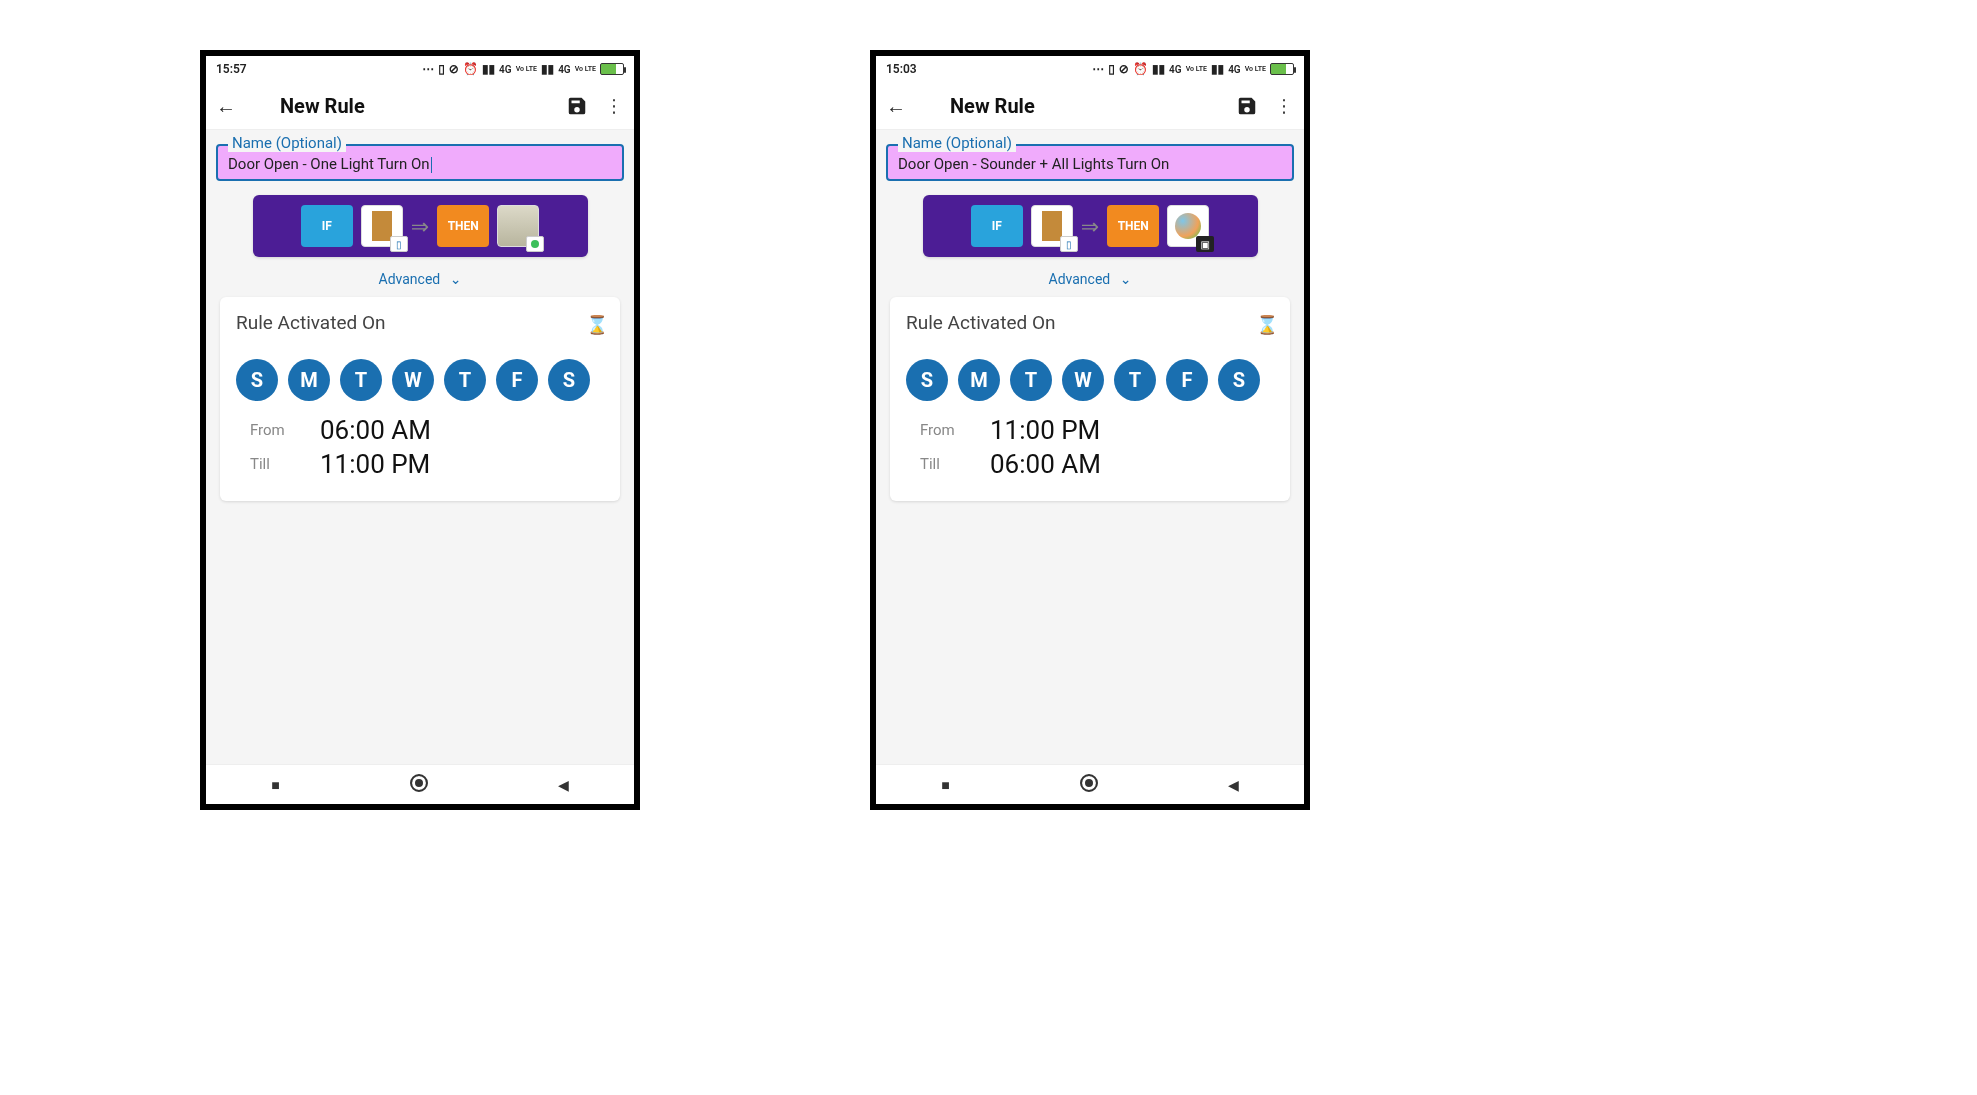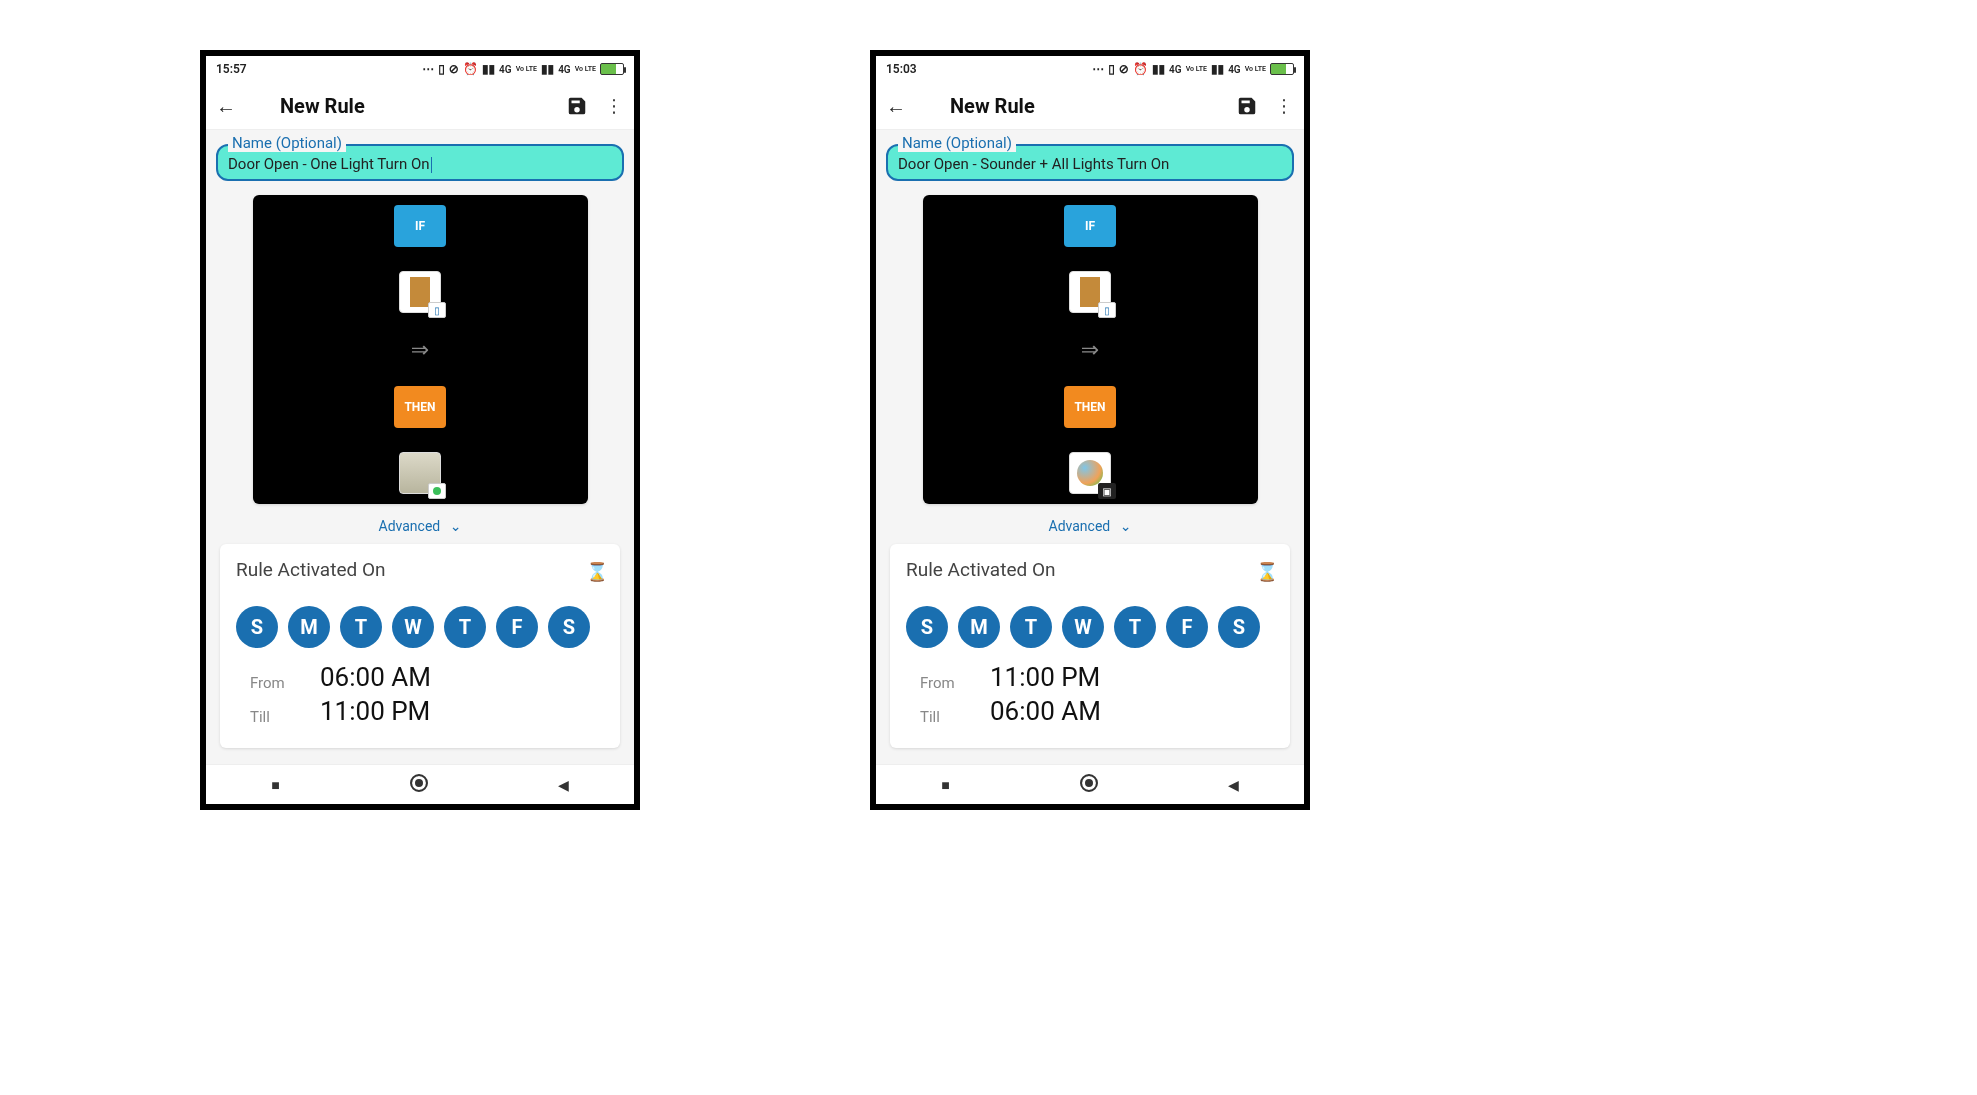--- a/index.html
+++ b/index.html
@@ -52,24 +52,24 @@
   .app-bar .back { width: 24px; cursor: pointer; font-size: 20px; color: #222; }
   .app-bar .title { flex: 0 0 auto; margin-left: 40px; font-size: 20px; font-weight: 700; color: #111; }
   .app-bar .spacer { flex: 1; }
   .app-bar .save { width: 22px; height: 22px; cursor: pointer; margin-right: 16px; }
   .app-bar .menu { width: 20px; cursor: pointer; font-size: 18px; color: #333; text-align:center; }
 
   .content { padding: 14px 10px 0 10px; flex: 1; overflow: hidden; }
 
   .name-field {
     border: 2px solid #1a6fb0;
-    border-radius: 12px;
+    border-radius: 4px;
     position: relative;
     padding: 8px 10px 6px 10px;
-    background: #5eead4;
+    background: #f0abfc;
   }
   .name-field .legend {
     position: absolute;
     top: -12px; left: 10px;
     background: #f5f5f5;
     padding: 0 4px;
     font-size: 15px;
     color: #1a6fb0;
   }
   .name-field .value {
@@ -81,29 +81,28 @@
     display: inline-block;
     width: 1px; height: 16px;
     background: #1a6fb0;
     vertical-align: middle;
     margin-left: 1px;
   }
 
   .if-then-card {
     margin: 14px auto 0 auto;
     width: 335px;
-    background: #000000;
+    background: #4c1d95;
     border-radius: 6px;
     box-shadow: 0 1px 3px rgba(0,0,0,0.15);
     padding: 10px 12px;
     display: flex;
     align-items: center;
     justify-content: center;
-    gap: 24px;
-    flex-direction: column;
+    gap: 8px;
   }
   .block {
     width: 52px; height: 42px; border-radius: 4px;
     display: flex; align-items: center; justify-content: center;
     color: #fff; font-weight: 700; font-size: 12px;
   }
   .if-block { background: #29a3dc; }
   .then-block { background: #f28a1f; }
   .device-tile {
     width: 42px; height: 42px; border-radius: 4px; background: #fff; border: 1px solid #ddd;
@@ -162,21 +161,21 @@
   .hourglass::before {
     content:'⌛'; color:#e6a23c; font-size:18px;
   }
   .days { display: flex; gap: 10px; justify-content: flex-start; margin-bottom: 14px; }
   .day {
     width: 42px; height: 42px; border-radius: 50%; background: #1a6fb0;
     color: #fff; font-weight: 700; font-size: 20px;
     display: flex; align-items: center; justify-content: center;
     cursor: pointer;
   }
-  .time-row { display: flex; align-items: flex-end; margin: 4px 0 4px 14px; }
+  .time-row { display: flex; align-items: center; margin: 4px 0 4px 14px; }
   .time-label { width: 70px; color: #888; font-size: 15px; }
   .time-val { font-size: 26px; font-weight: 400; color: #111; }
 
   .nav-bar {
     height: 40px; background: #fff;
     display: flex; align-items: center; justify-content: space-around;
     border-top: 1px solid #eee;
   }
   .nav-bar .nav-item { font-size: 14px; color: #333; cursor: pointer; }
   .nav-circle {

